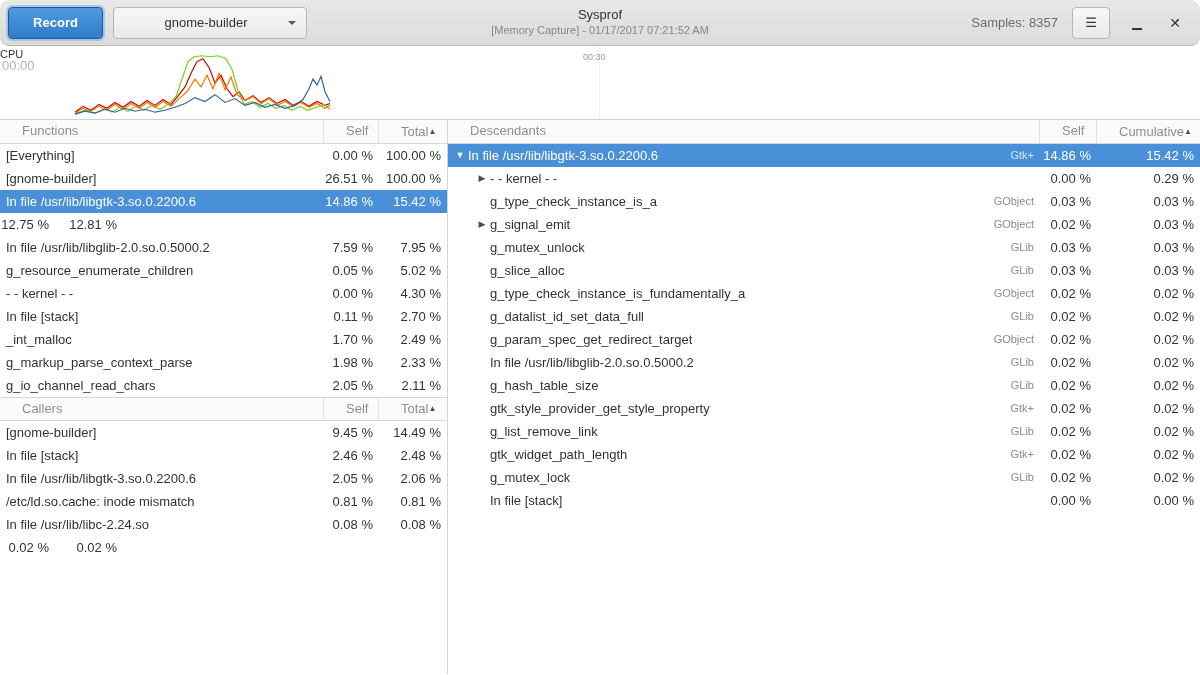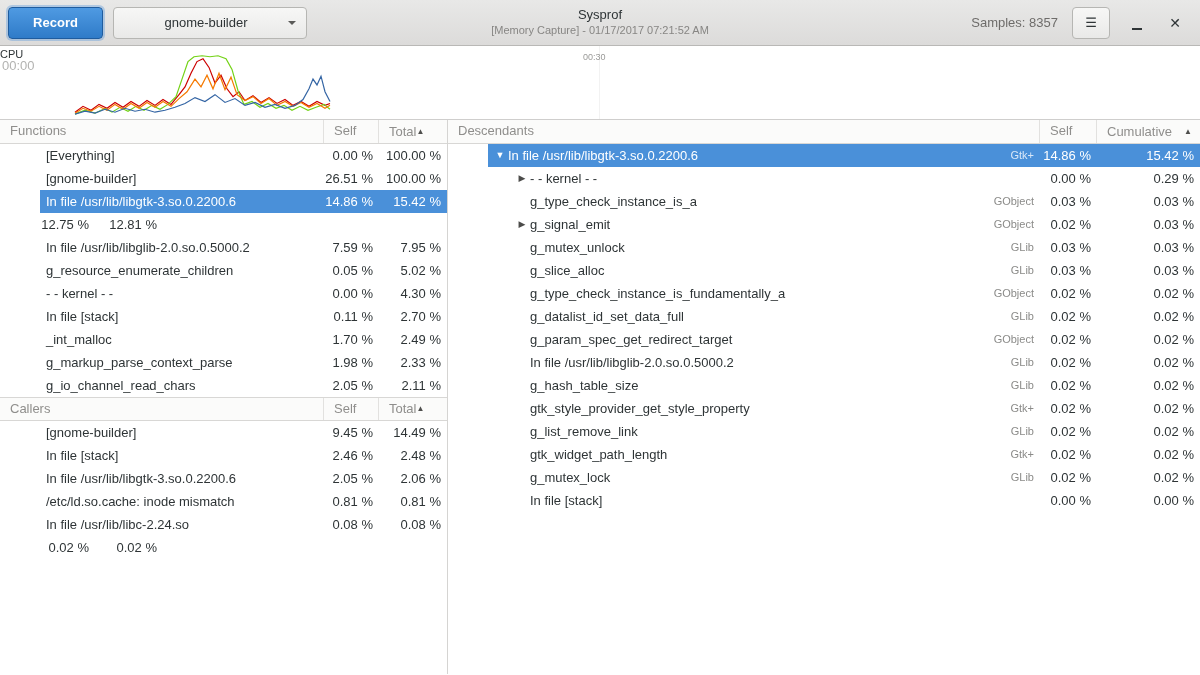--- a/index.html
+++ b/index.html
@@ -3,21 +3,21 @@
 <meta charset="utf-8">
 <style>
   * { margin:0; padding:0; box-sizing:border-box; }
   html,body { width:1200px; height:675px; overflow:hidden; background:#fff;
     font-family:"Liberation Sans", sans-serif; color:#2e3436; }
 
   
   .headerbar { position:relative; height:46px; display:flex; align-items:center;
     padding:0 8px; gap:10px;
     background:linear-gradient(to bottom,#e8e8e7,#dcdbda);
-    border-bottom:1px solid #b9b8b6; }
+    border-bottom:1px solid #b9b8b6;border-radius:9px; }
   .btn { height:32px; border:1px solid #b6b6b3; border-radius:4px;
     background:linear-gradient(to bottom,#f7f7f6,#e9e9e8);
     font-size:13px; color:#2e3436; display:flex; align-items:center;
     justify-content:center; cursor:default; }
   .record-btn { width:95px; color:#fff; font-weight:bold;
     background:linear-gradient(to bottom,#4f9ae2,#2f7bc8);
     border:1px solid #1f5c9e;
     box-shadow:0 0 0 2px rgba(74,144,217,.35); }
   .proc-btn { width:194px; position:relative; padding:0 20px 0 12px; }
   .drop-arrow { position:absolute; right:10px; top:13px; width:0; height:0;
@@ -45,33 +45,33 @@
   .cpu-graph svg { position:absolute; inset:0; width:100%; height:100%; }
 
   
   .main { display:flex; height:554px; }
   .panel-left { width:448px; border-right:1px solid #d5d4d2; }
   .panel-right { flex:1; }
 
   .thead { display:flex; height:24px; background:#fbfbfa;
     border-bottom:1px solid #d8d7d5; }
   .thead.mid { border-top:1px solid #d8d7d5; }
-  .th { font-size:13px; color:#8f8e8c; line-height:22px; padding:0 10px;
+  .th { font-size:13px; color:#8f8e8c; line-height:22px; padding:0 22px;
     white-space:nowrap; overflow:hidden; }
   .th.bordered { border-right:1px solid #e2e1df; }
   .th.name { flex:1; }
   .th.w-self { width:55px; }
   .th.w-total { width:68px; display:flex; align-items:center;
     justify-content:flex-start; padding-right:8px; }
   .th.w-dself { width:57px; }
   .th.w-cum { width:103px; display:flex; align-items:center;
     justify-content:space-between; padding-right:8px; }
   .sort { font-size:8px; color:#4f4f4d; }
 
-  .row { display:flex; height:23px; line-height:23px; font-size:13px;margin-left:40px; }
+  .row { display:flex; height:23px; line-height:23px; font-size:13px; }
   .row.selected { background:#4a90d9; color:#fff; }
   .cell { white-space:nowrap; overflow:hidden; }
   .c-name { flex:1; padding-left:6px; }
   .c-self { width:55px; text-align:right; padding-right:6px; }
   .c-total { width:68px; text-align:right; padding-right:6px; }
   .c-dself { width:57px; text-align:right; padding-right:6px; }
   .c-cum { width:103px; text-align:right; padding-right:6px; }
 
   .dname { flex:1; display:flex; align-items:center; padding-left:4px; }
   .depth1 .dname { padding-left:26px; }

